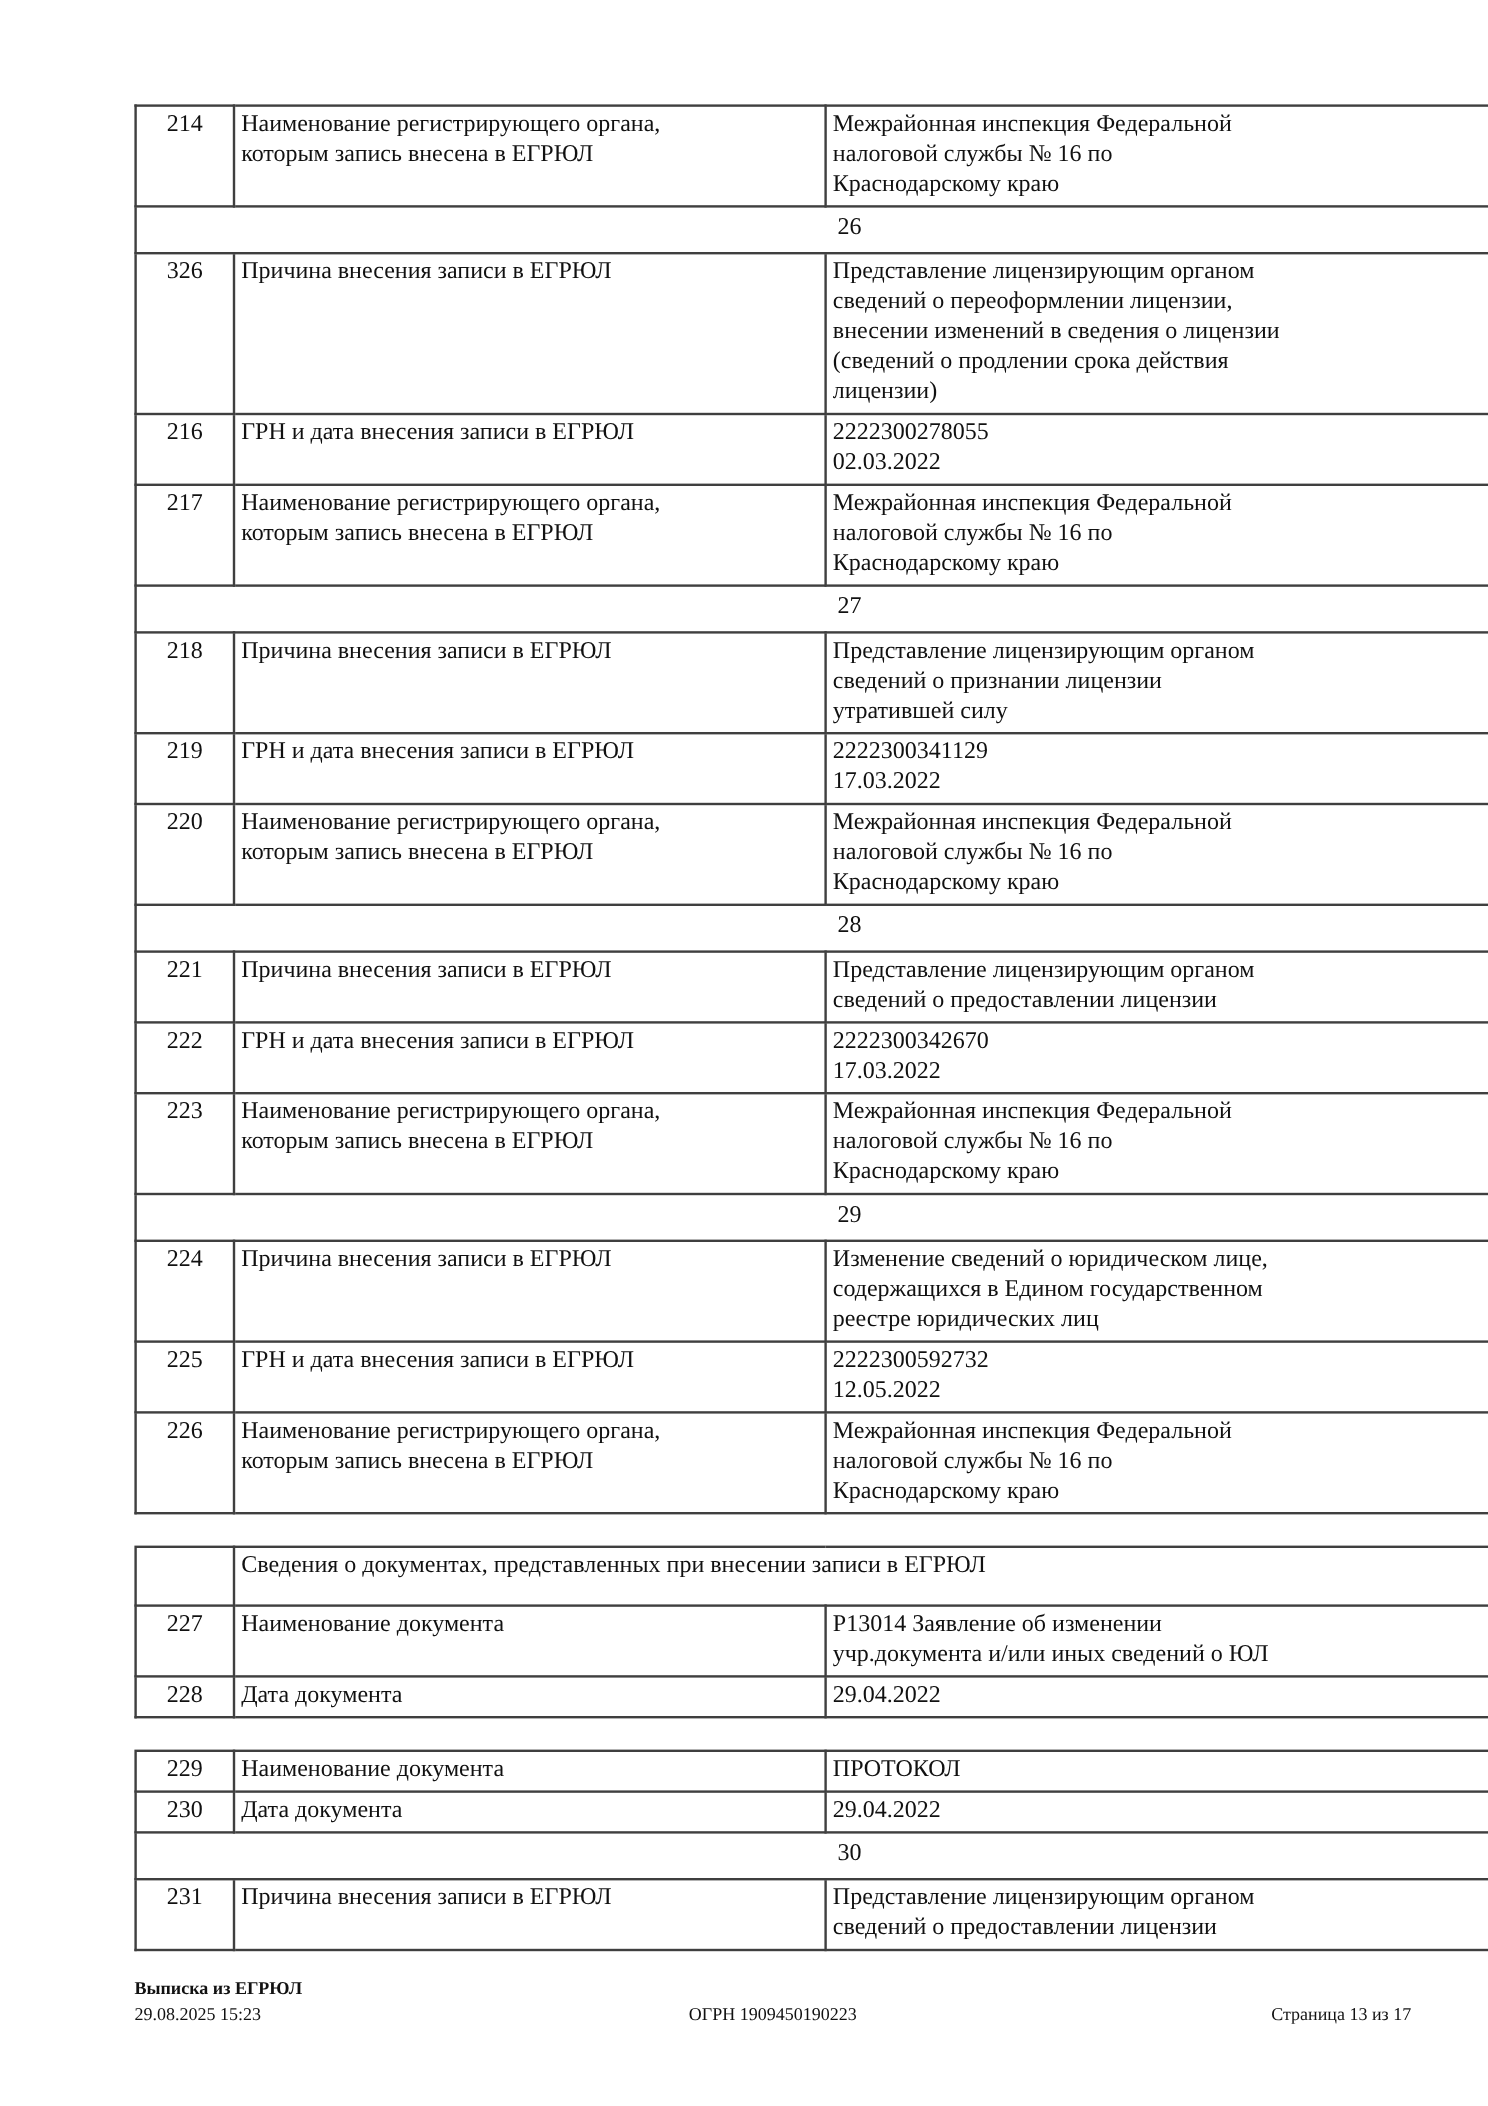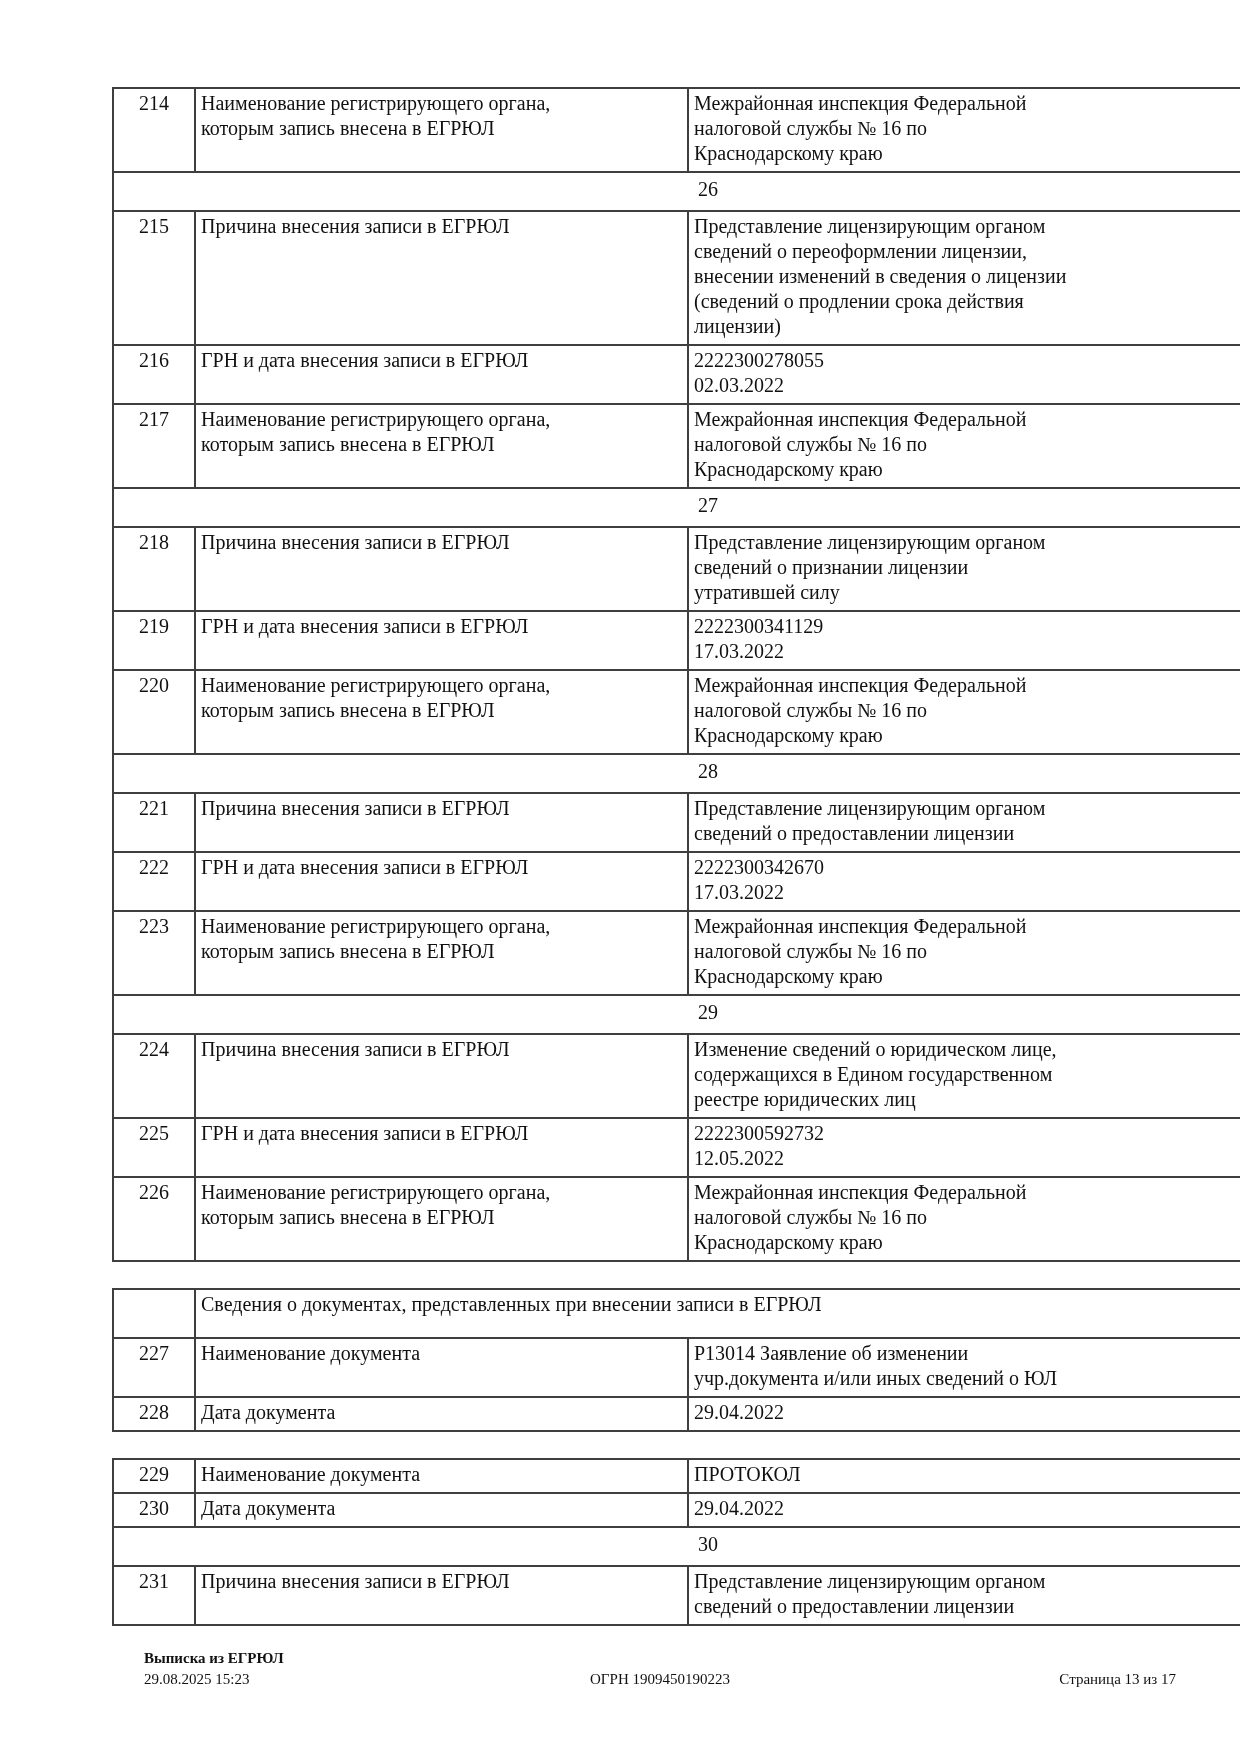--- a/index.html
+++ b/index.html
@@ -67,21 +67,21 @@
   .footer {
     position: absolute;
     left: 112px;
     right: 64px;
     top: 1648px;
     display: flex;
     align-items: flex-end;
     font-size: 15px;
     line-height: 21px;
   }
-  .footer > div { flex: 1; margin-left: 32px; }
+  .footer > div { flex: 1; }
   .footer .f-left { text-align: left; }
   .footer .f-center { text-align: center; }
   .footer .f-right { text-align: right; }
   .footer .f-title { font-weight: bold; }
 </style>
 </head>
 <body>
 
 <div class="page">
 
@@ -92,21 +92,21 @@
         <td class="c-field">Наименование регистрирующего органа,
 которым запись внесена в ЕГРЮЛ</td>
         <td class="c-value">Межрайонная инспекция Федеральной
 налоговой службы № 16 по
 Краснодарскому краю</td>
       </tr>
       <tr class="row-section">
         <td colspan="3">26</td>
       </tr>
       <tr class="row-data">
-        <td class="c-num">215</td>
+        <td class="c-num">326</td>
         <td class="c-field">Причина внесения записи в ЕГРЮЛ</td>
         <td class="c-value">Представление лицензирующим органом
 сведений о переоформлении лицензии,
 внесении изменений в сведения о лицензии
 (сведений о продлении срока действия
 лицензии)</td>
       </tr>
       <tr class="row-data">
         <td class="c-num">216</td>
         <td class="c-field">ГРН и дата внесения записи в ЕГРЮЛ</td>

